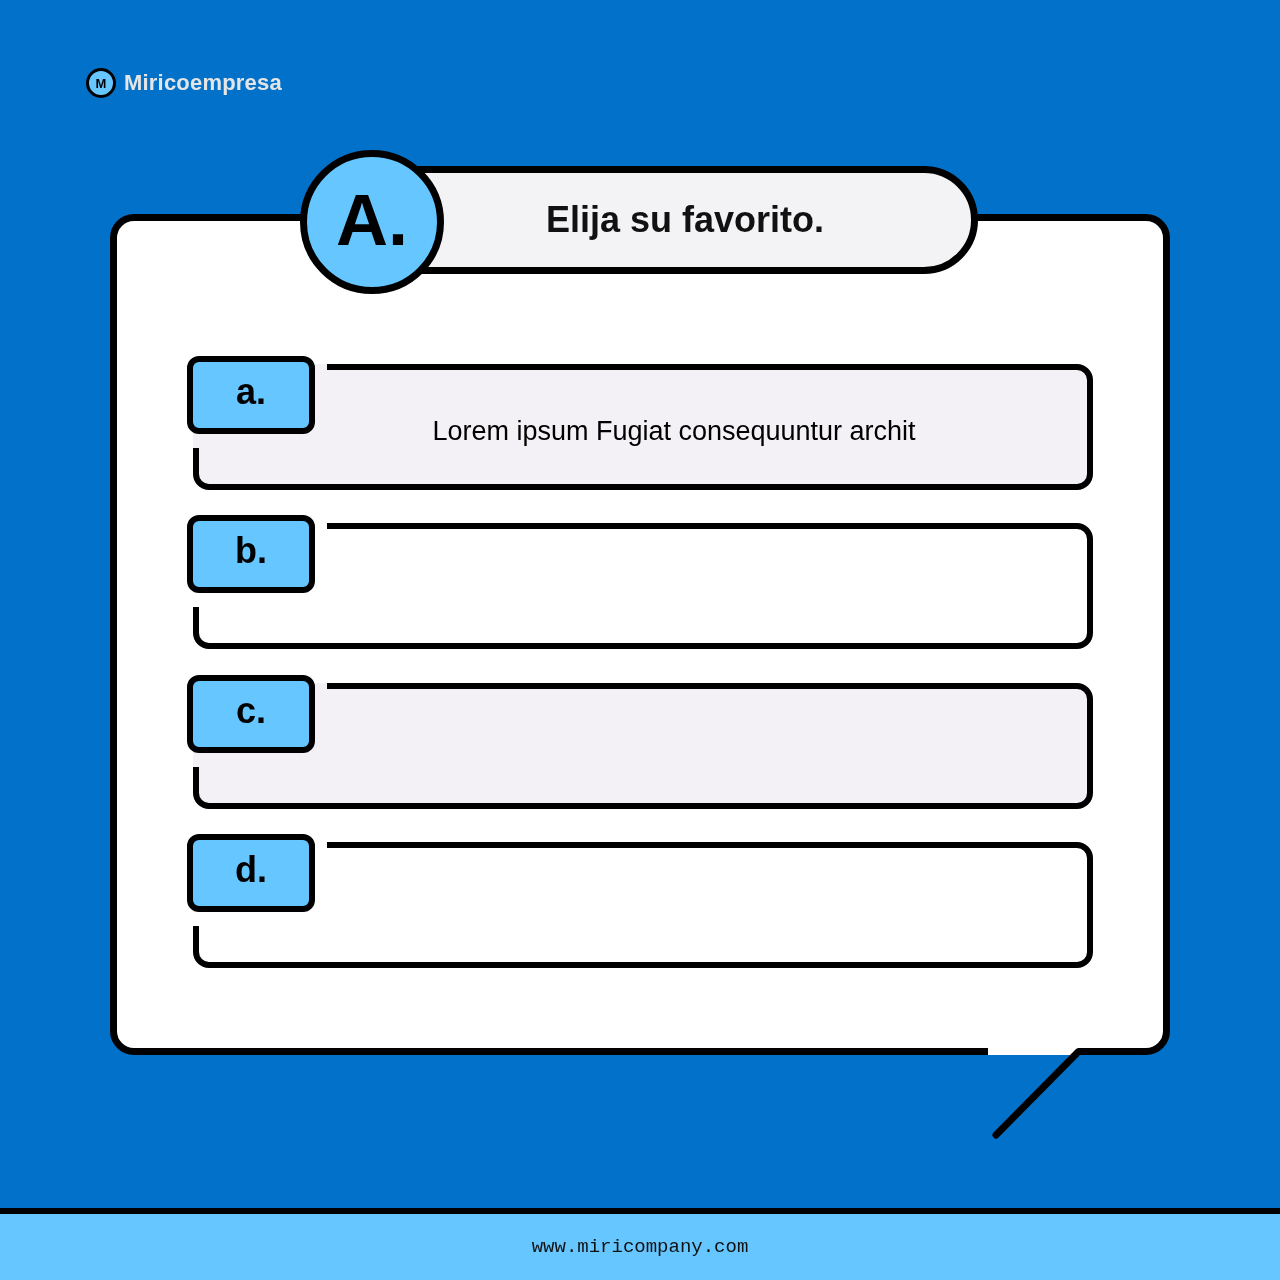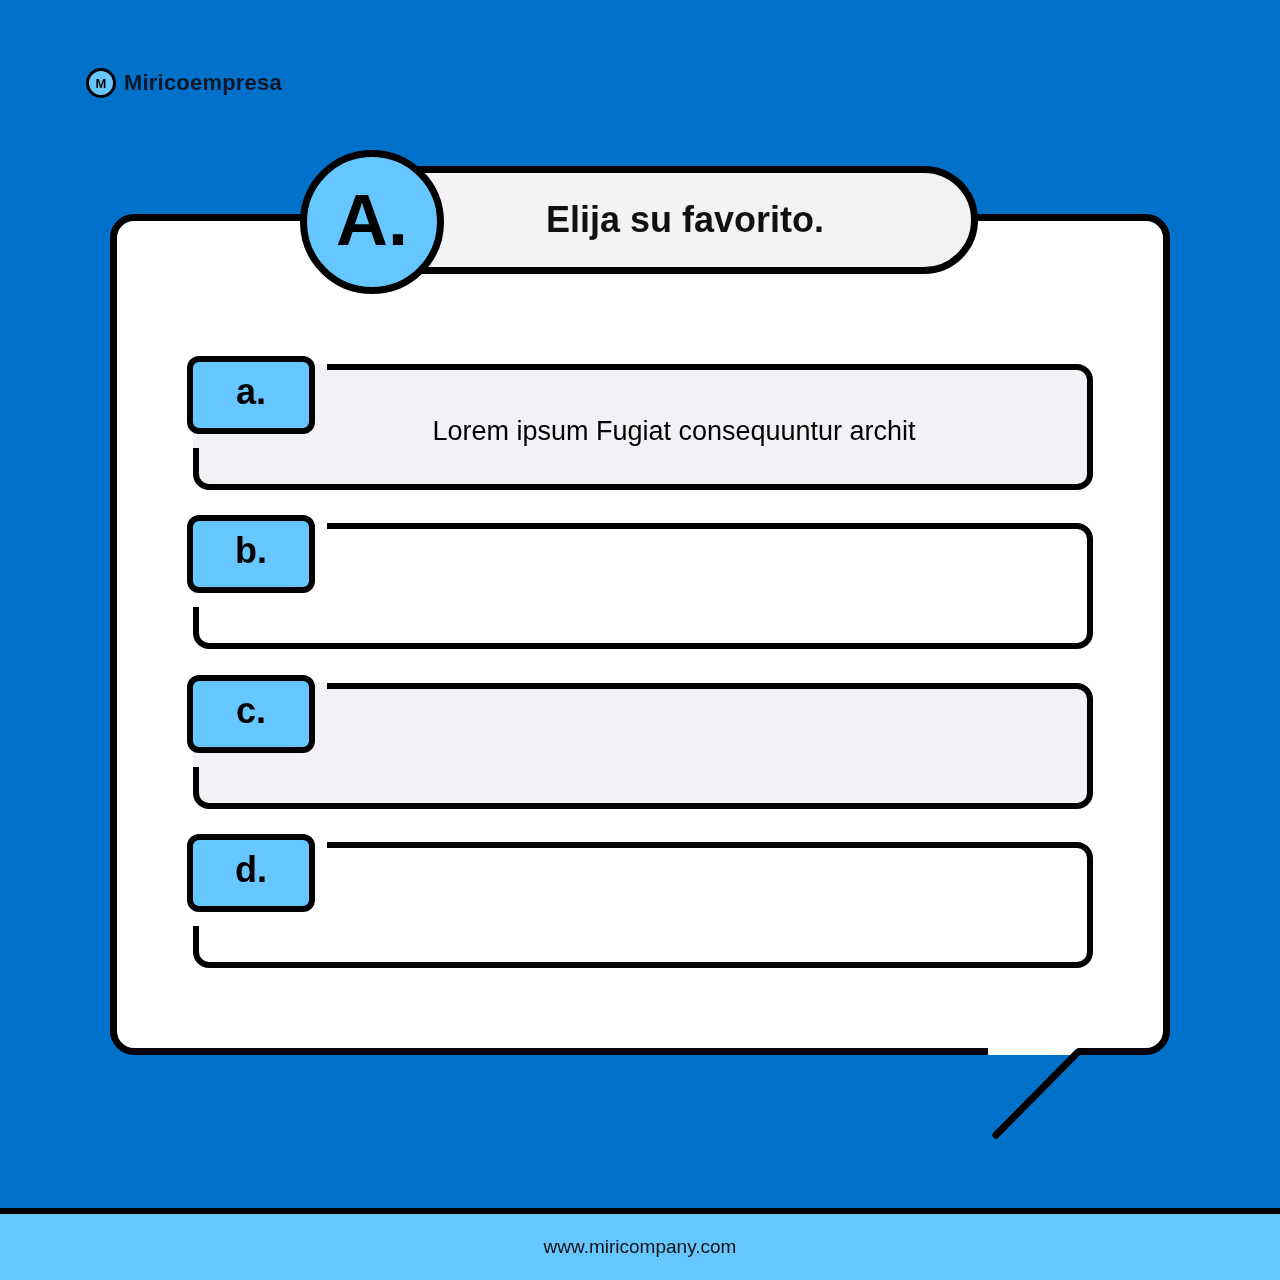--- a/index.html
+++ b/index.html
@@ -11,21 +11,21 @@
   .brand {
     position: absolute; left: 86px; top: 67px; height: 32px;
     display: flex; align-items: center; gap: 8px;
   }
   .brand-logo {
     width: 24px; height: 24px; border-radius: 50%;
     border: 3px solid #000; background: #66c6ff;
     display: flex; align-items: center; justify-content: center;
     font-weight: bold; font-size: 13px; color: #000; box-sizing: content-box;
   }
-  .brand-name { font-weight: bold; font-size: 22px; color: #0f172a; letter-spacing: 0.2px; }
+  .brand-name { font-weight: bold; font-size: 22px; color: #e5e5e5; letter-spacing: 0.2px; }
 
   .card {
     position: absolute; left: 110px; top: 214px; width: 1060px; height: 841px;
     box-sizing: border-box; background: #fff;
     border: 7px solid #000; border-radius: 24px;
   }
   
   .tail-gap {
     position: absolute; left: 988px; top: 1048px; width: 90px; height: 7px;
     background: #fff;
@@ -72,21 +72,21 @@
     position: absolute; left: 130px; top: 45px; width: 714px; height: 60px;
     display: flex; align-items: center; justify-content: center;
     font-size: 27px; font-weight: normal; color: #000;
   }
 
   .footer {
     position: absolute; left: 0; top: 1208px; width: 1280px; height: 72px;
     background: #66c6ff; border-top: 6px solid #000; box-sizing: border-box;
     display: flex; align-items: center; justify-content: center;
   }
-  .footer-url { font-family: Liberation Sans, sans-serif; font-size: 19px; color: #111; }
+  .footer-url { font-family: Liberation Mono, monospace; font-size: 19px; color: #111; }
 </style>
 </head>
 <body>
 
 <div class="brand">
   <span class="brand-logo">M</span>
   <span class="brand-name">Miricoempresa</span>
 </div>
 
 <div class="card"></div>

